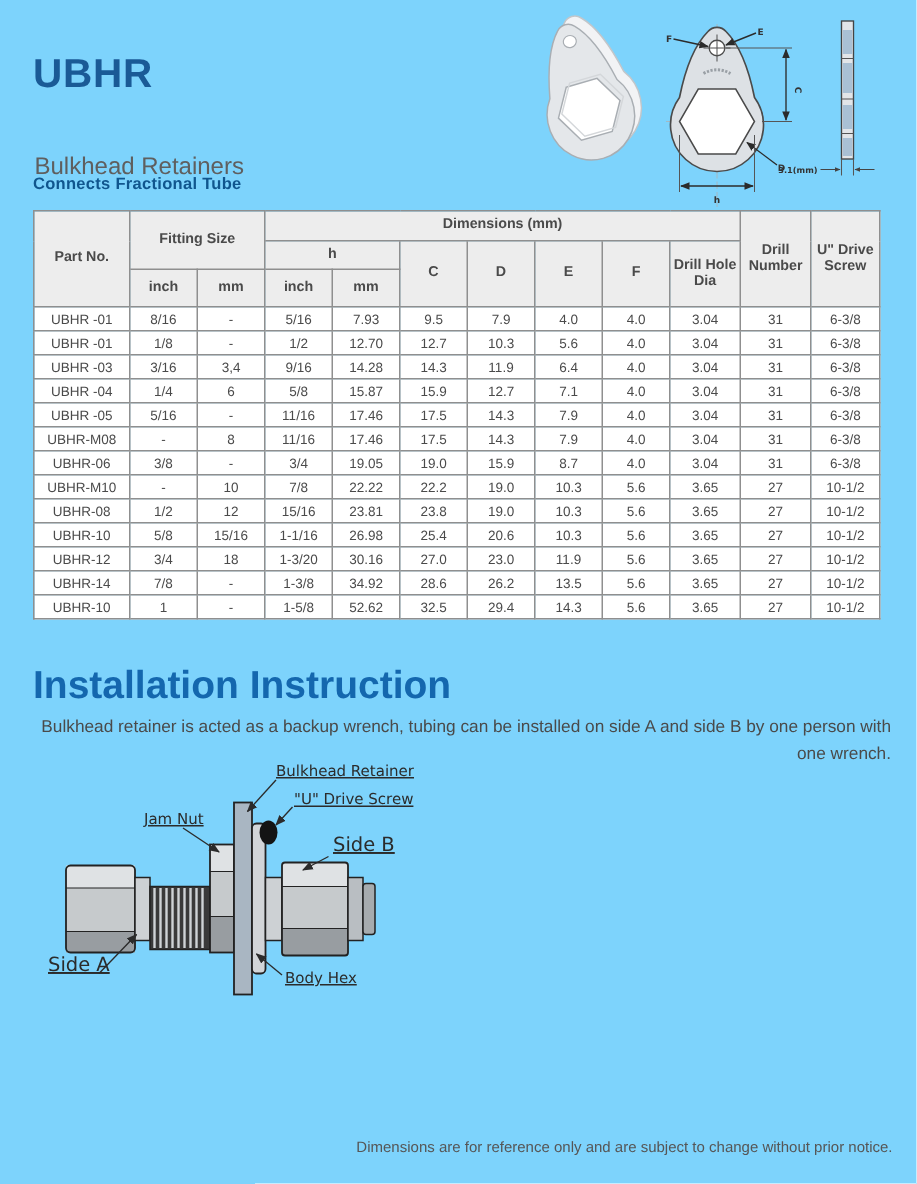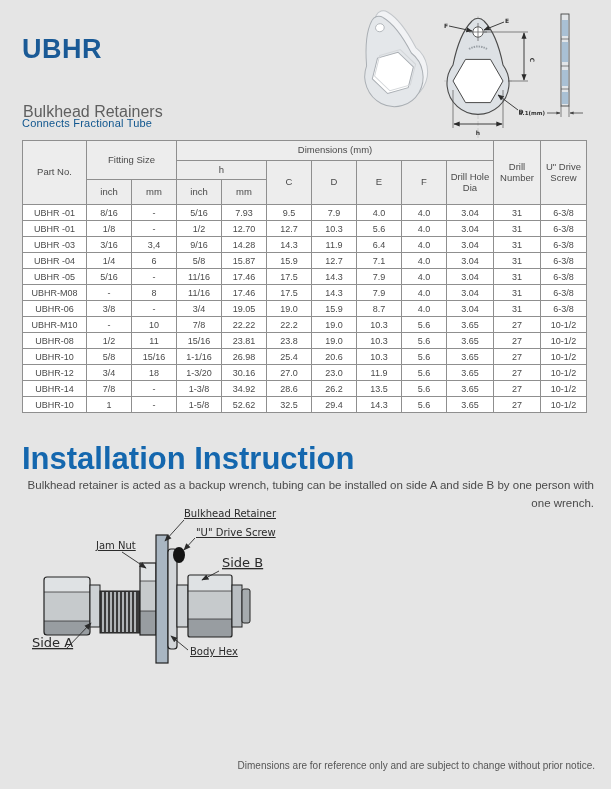--- a/index.html
+++ b/index.html
@@ -1,33 +1,33 @@
 <!DOCTYPE html>
 <html><head>
 <meta charset="utf-8">
 <style>
   * { margin:0; padding:0; box-sizing:border-box; }
   html,body { background:#ffffff; }
   body { font-family:"Liberation Sans","DejaVu Sans",sans-serif; }
-  .page { position:relative; width:611px; height:789px; background:#e5e5e5; overflow:hidden; }
+  .page { position:relative; width:611px; height:789px; background:#7dd3fc; overflow:hidden; }
 
   .title { position:absolute; left:22px; top:34px; font-size:27px; font-weight:bold; color:#1a5a96; letter-spacing:0.5px; }
   .subtitle { position:absolute; left:23px; top:66px; font-size:16px; color:#5f5f5f;margin-top:37px; }
 
   .drawings { position:absolute; left:340px; top:0px; }
 
-  .section-label { position:absolute; left:22px; top:117px; font-size:11px; font-weight:normal; color:#10568e; letter-spacing:0.2px; }
+  .section-label { position:absolute; left:22px; top:117px; font-size:11px; font-weight:bold; color:#10568e; letter-spacing:0.2px; }
 
   table.dim { position:absolute; left:22px; top:140px; width:564px; border-collapse:collapse; table-layout:fixed; }
   table.dim th, table.dim td { border:1px solid #8f8f8f; text-align:center; vertical-align:middle; color:#4a4a4a; padding:0 1px; }
-  table.dim thead th { background:#ededed; font-weight:normal; font-size:9.5px; line-height:1.15; }
+  table.dim thead th { background:#ededed; font-weight:bold; font-size:9.5px; line-height:1.15; }
   table.dim tbody td { font-size:9px; height:16px; background:#fff; }
   tr.hr1 { height:20px; } tr.hr2 { height:19px; } tr.hr3 { height:25px; }
 
-  .inst-heading { position:absolute; left:22px; top:441px; font-size:31px; font-weight:bold; color:#1467ae;text-align:right; }
+  .inst-heading { position:absolute; left:22px; top:441px; font-size:26px; font-weight:bold; color:#1467ae;text-align:right; }
   .inst-body { position:absolute; left:22px; top:477px; width:572px; font-size:11.5px; line-height:1.55; color:#4a4a4a;text-align:right; }
 
   .diagram { position:absolute; left:18px; top:505px; }
 
   .footer { position:absolute; right:16px; top:760px; font-size:10px; color:#565656; }
 
   svg text { font-family:"DejaVu Sans","Liberation Sans",sans-serif; }
   .dimtxt { font-size:6px; font-weight:bold; fill:#333; }
   .lbl { font-size:10px; fill:#2b2b2b; text-decoration:underline; }
   .lbl-big { font-size:13px; fill:#2b2b2b; text-decoration:underline; }
@@ -256,21 +256,21 @@
           <td>19.0</td>
           <td>10.3</td>
           <td>5.6</td>
           <td>3.65</td>
           <td>27</td>
           <td>10-1/2</td>
         </tr>
         <tr>
           <td>UBHR-08</td>
           <td>1/2</td>
-          <td>11</td>
+          <td>12</td>
           <td>15/16</td>
           <td>23.81</td>
           <td>23.8</td>
           <td>19.0</td>
           <td>10.3</td>
           <td>5.6</td>
           <td>3.65</td>
           <td>27</td>
           <td>10-1/2</td>
         </tr>

